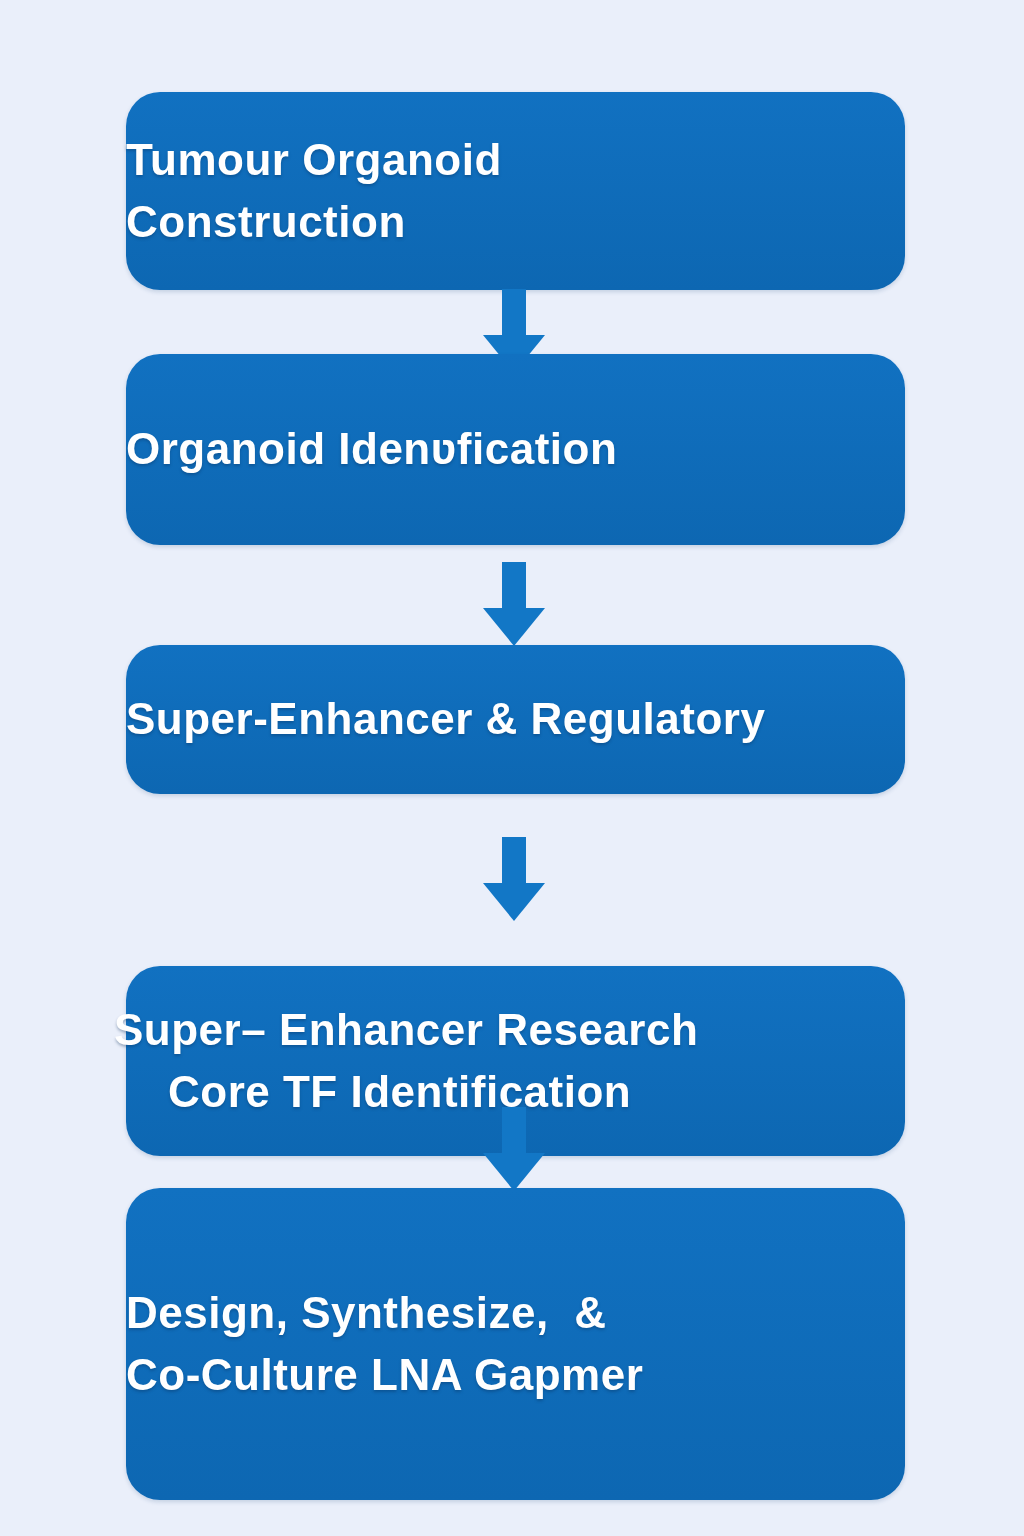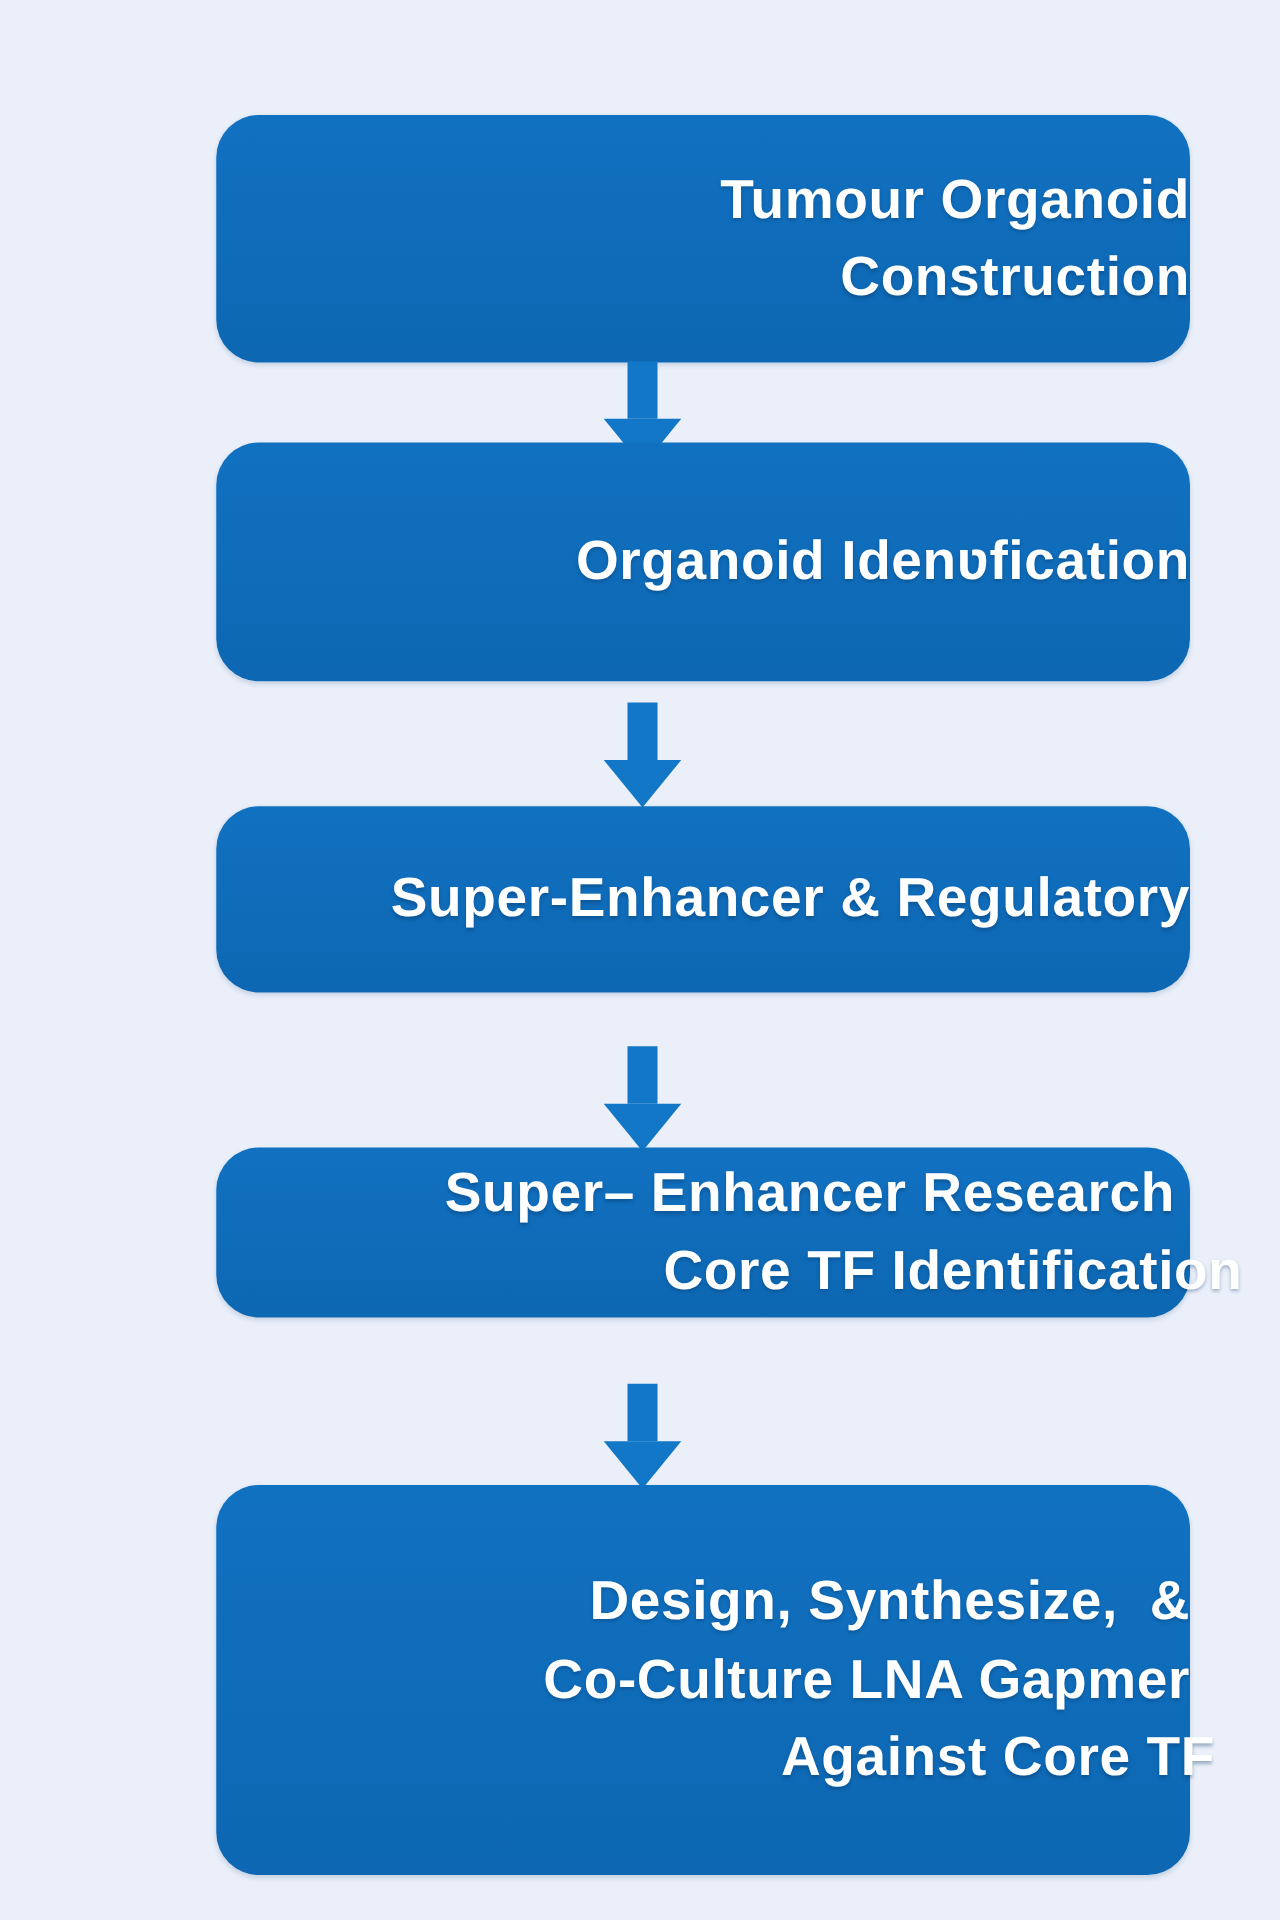--- a/index.html
+++ b/index.html
@@ -14,34 +14,33 @@
   .node{
     position:absolute;
     left:126px;
     width:779px;
     border-radius:34px;
     background:linear-gradient(180deg,var(--box-fill-top,#1171c1) 0%,var(--box-fill,#0d67b2) 100%);
     box-shadow:0 2px 4px rgba(30,70,120,0.18);
     display:flex;
     flex-direction:column;
     justify-content:center;
-    align-items:flex-end;
+    align-items:flex-start;
     color:var(--text-color,#ffffff);
     font-weight:bold;
     font-size:44px;
     line-height:1.42;
     text-align:center;
     letter-spacing:0.5px;
     text-shadow:0 2px 3px rgba(8,45,90,0.35);
-    margin-left:47px;
   }
   .node-1{top:92px;height:198px;}
   .node-2{top:354px;height:191px;}
   .node-3{top:645px;height:149px;}
-  .node-4{top:918px;height:136px;}
+  .node-4{top:966px;height:190px;}
   .node-5{top:1188px;height:312px;}
   .line{white-space:pre-wrap;}
   .offset-left{transform:translateX(-12px);}
   .offset-right{transform:translateX(42px);}
   .offset-right-sm{transform:translateX(20px);}
   .arrow{
     position:absolute;
     left:483px;
     width:62px;
     display:flex;
@@ -103,16 +102,15 @@
   </div>
 
   <div class="arrow arrow-4">
     <div class="stem"></div>
     <div class="head"></div>
   </div>
 
   <div class="node node-5">
     <div class="line">Design, Synthesize,  &amp;</div>
     <div class="line">Co-Culture LNA Gapmer</div>
-    <div class="line offset-right-sm">Against Core TF</div>
   </div>
 
 </div>
 
 </body></html>

